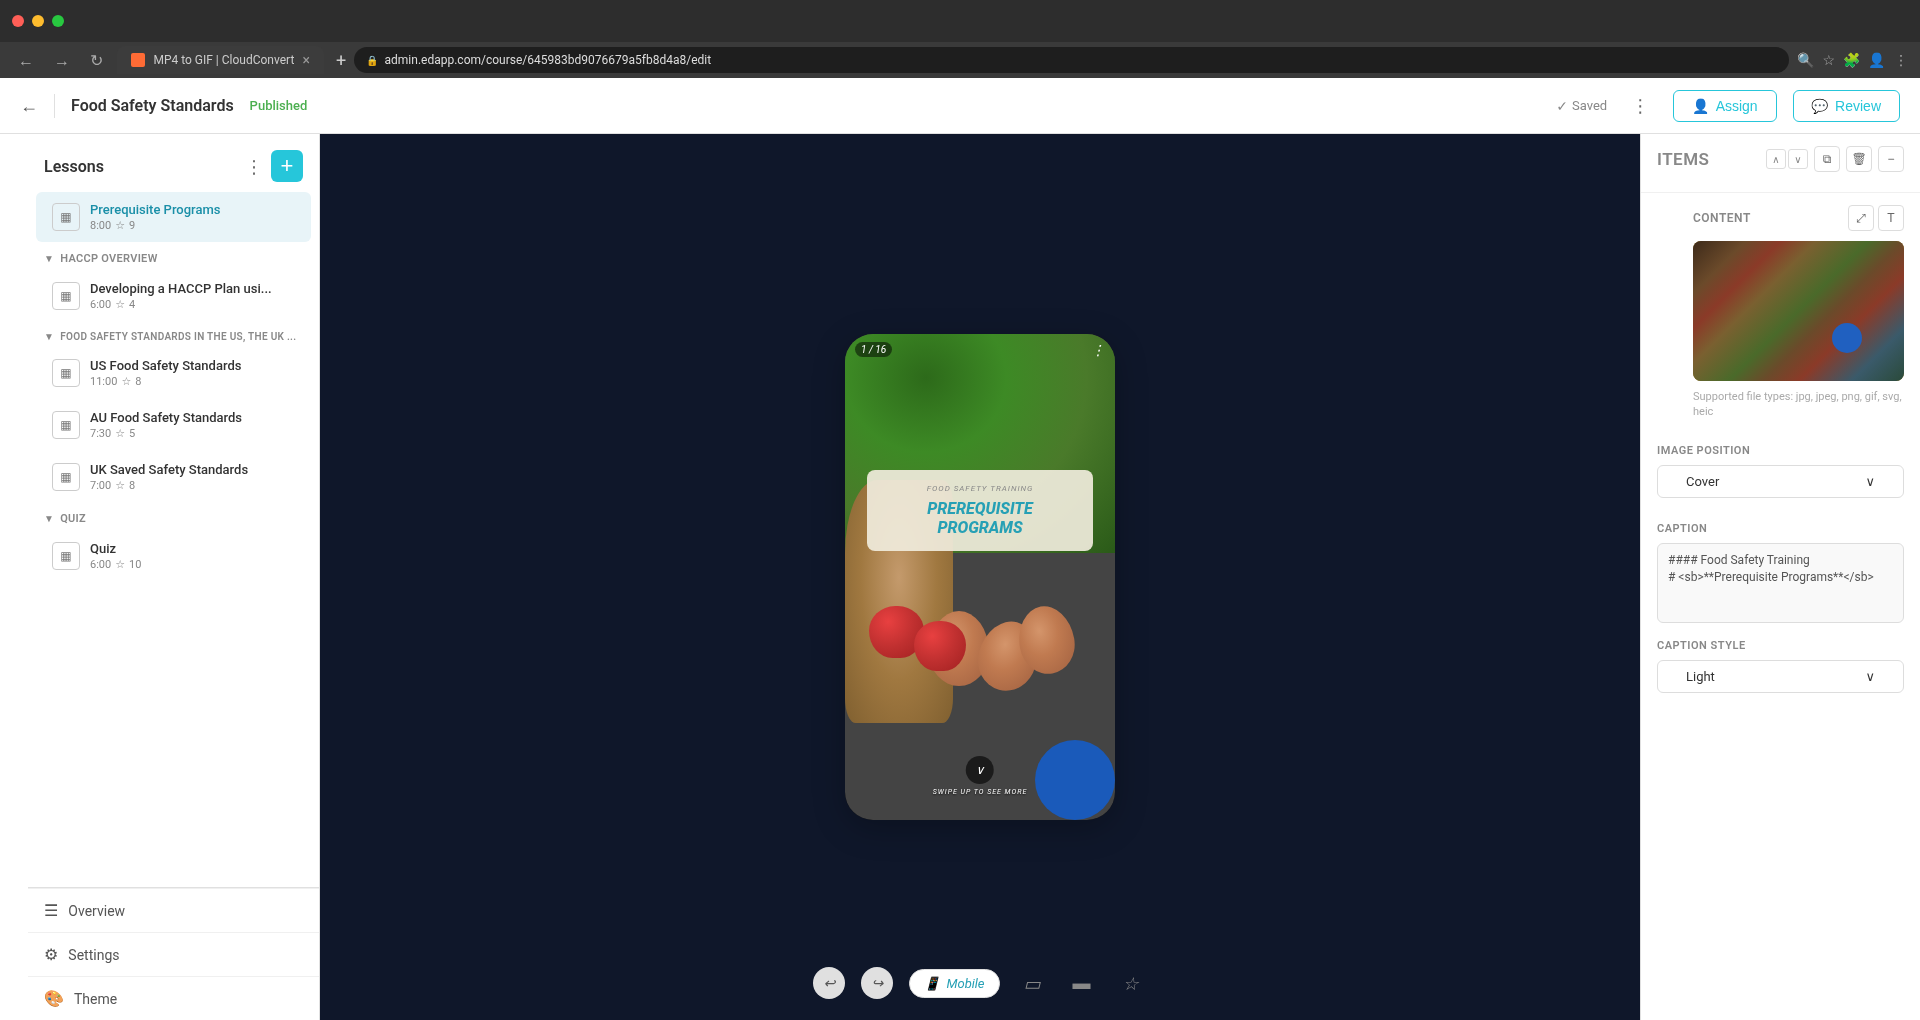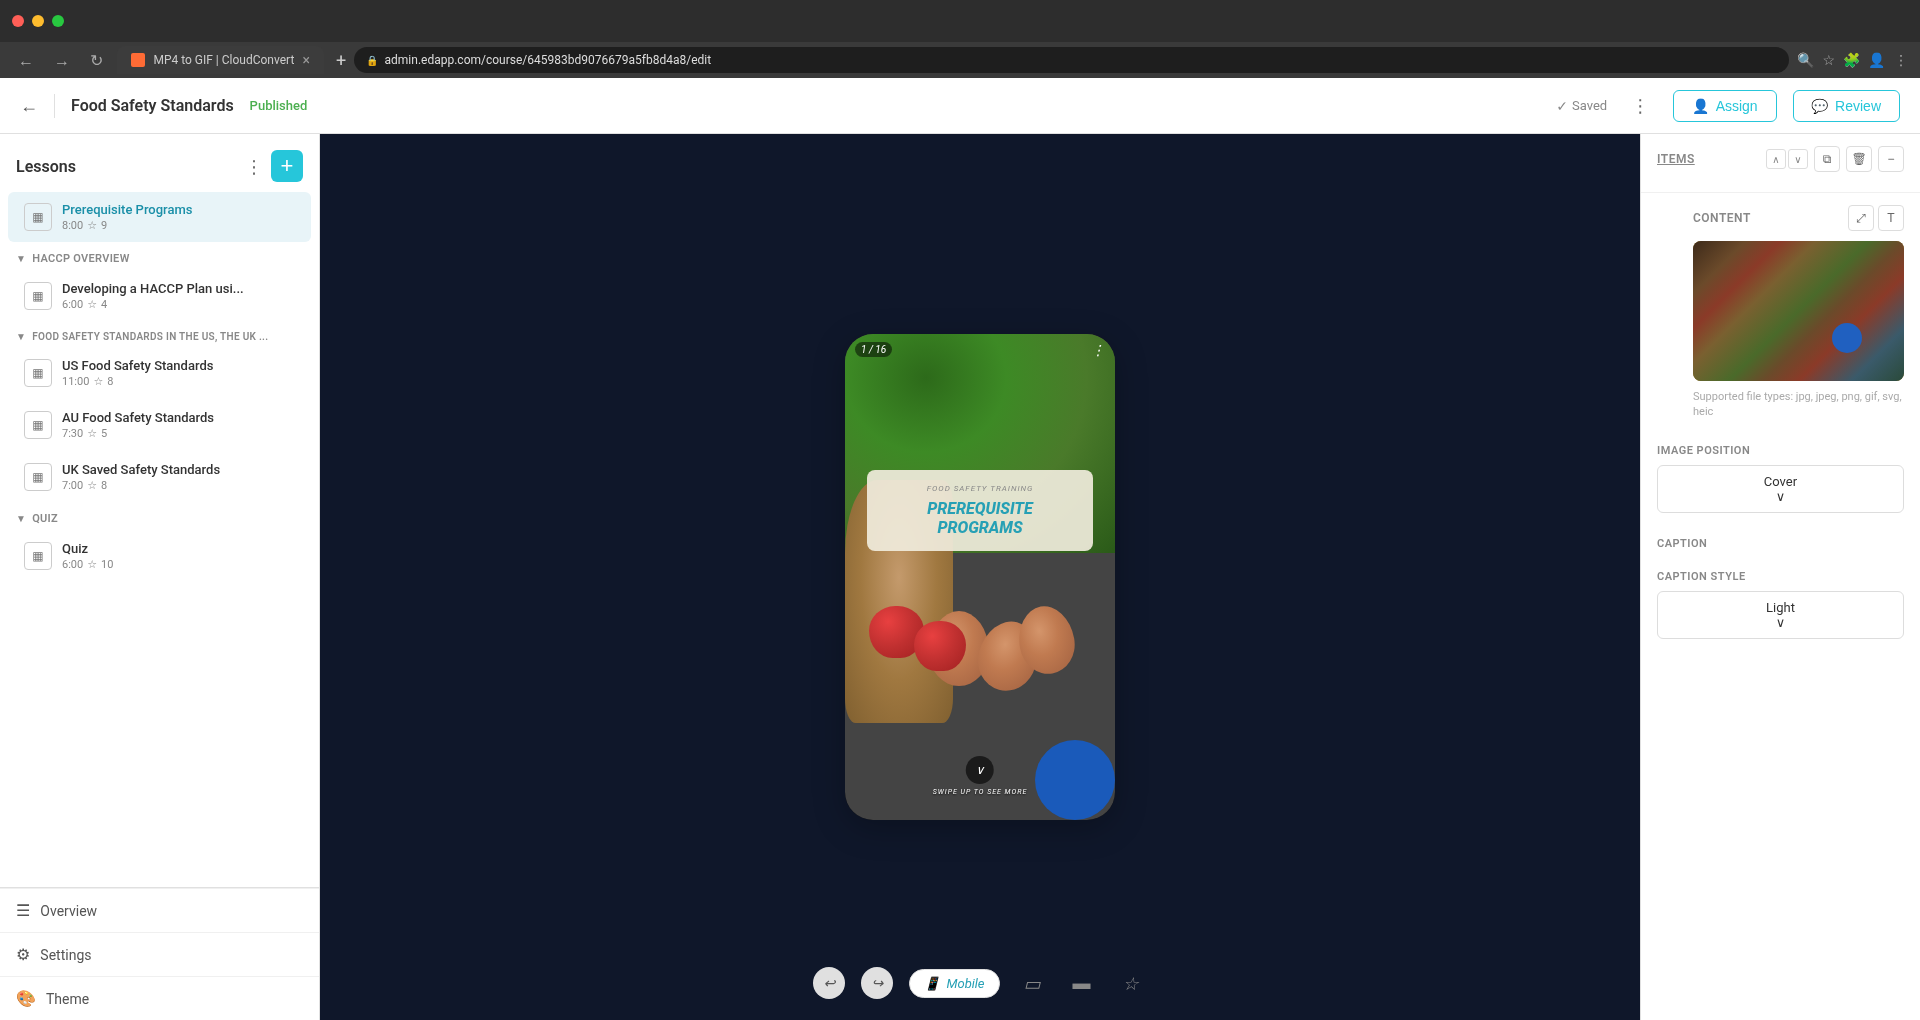--- a/index.html
+++ b/index.html
@@ -104,20 +104,21 @@
     }
 
     
     .sidebar {
       width: 320px;
       background: #fff;
       border-right: 1px solid #e0e0e0;
       display: flex;
       flex-direction: column;
       overflow: hidden;
+      padding-left: 28px;
     }
     .sidebar-header {
       display: flex;
       align-items: center;
       padding: 16px 16px 8px;
       justify-content: space-between;
     }
     .sidebar-title { font-size: 16px; font-weight: 600; color: #333; }
     .sidebar-actions { display: flex; gap: 8px; align-items: center; }
     .kebab-small { color: #666; font-size: 18px; cursor: pointer; }
@@ -411,21 +412,21 @@
       color: #555;
     }
 
     .items-section { padding: 12px 16px; border-bottom: 1px solid #f0f0f0; }
     .items-header {
       display: flex;
       align-items: center;
       justify-content: space-between;
       margin-bottom: 8px;
     }
-    .items-label { font-size: 12px; font-weight: 600; color: #888; text-transform: uppercase; letter-spacing: 0.5px; text-decoration: underline; }
+    .items-label { font-size: 17px; font-weight: 600; color: #888; text-transform: uppercase; letter-spacing: 0.5px; }
     .items-nav { display: flex; gap: 2px; }
     .items-nav-btn {
       width: 20px; height: 20px;
       border: 1px solid #ddd;
       border-radius: 3px;
       background: #fff;
       cursor: pointer;
       font-size: 10px;
       display: flex;
       align-items: center;
@@ -502,21 +503,20 @@
       border-radius: 6px;
       padding: 8px 28px;
       font-size: 13px;
       color: #333;
       background: #fff;
       display: flex;
       align-items: center;
       justify-content: space-between;
       cursor: pointer;
       margin-bottom: 12px;
-      flex-direction: column;
     }
 
     .caption-section { padding: 0 16px 12px; }
     .caption-label { font-size: 11px; font-weight: 600; color: #888; text-transform: uppercase; letter-spacing: 0.5px; margin-bottom: 8px; }
     .caption-textarea {
       width: 100%;
       border: 1px solid #ddd;
       border-radius: 6px;
       padding: 8px 10px;
       font-size: 12px;
@@ -815,20 +815,22 @@
     <div class="field-section">
       <div class="field-label">IMAGE POSITION</div>
       <div class="dropdown-field">
         <span>Cover</span>
         <span>∨</span>
       </div>
     </div>
 
     <div class="caption-section">
       <div class="caption-label">CAPTION</div>
+      <textarea class="caption-textarea" style="">#### Food Safety Training
+# &lt;sb&gt;**Prerequisite Programs**&lt;/sb&gt;</textarea>
     </div>
 
     <div class="caption-style-section">
       <div class="field-label">CAPTION STYLE</div>
       <div class="dropdown-field">
         <span>Light</span>
         <span>∨</span>
       </div>
     </div>
 

